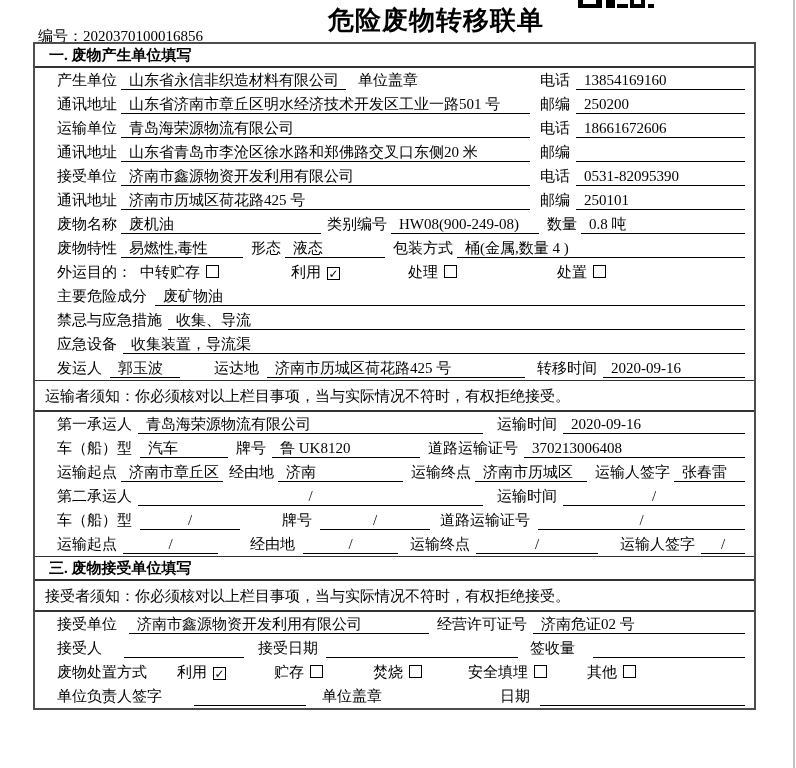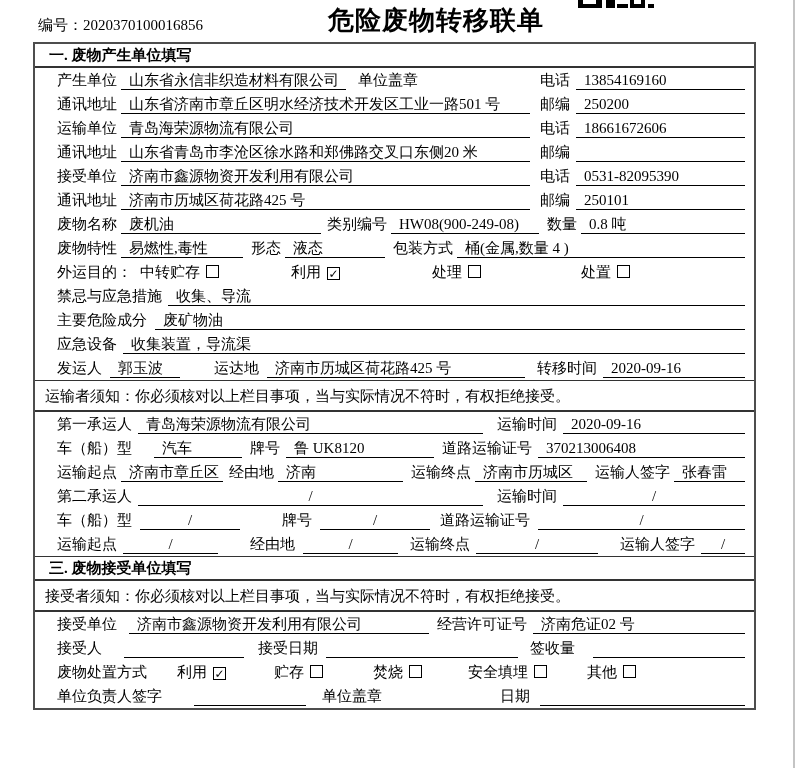--- a/index.html
+++ b/index.html
@@ -2,21 +2,21 @@
 <html><head>
 <meta charset="utf-8">
 <style>
   * { box-sizing: border-box; }
   html,body { margin:0; padding:0; background:#fff; }
   .page {
     position:relative; width:796px; height:768px; overflow:hidden;
     background:#fff; color:#000;
     font-family:"Liberation Serif","DejaVu Serif",serif;
   }
-  .serial { position:absolute; top:16px; left:38px; font-size:15px; white-space:nowrap; }
+  .serial { position:absolute; top:27px; left:38px; font-size:15px; white-space:nowrap; }
   .doc-title { position:absolute; top:3px; left:328px; font-size:26px; font-weight:700; white-space:nowrap; letter-spacing:1px; }
   .qr { position:absolute; top:0; left:578px; width:76px; height:8px; }
   .qr i { position:absolute; display:block; background:#000; }
   .qr i.w { background:#fff; }
   .edge-line { position:absolute; top:0; right:1px; width:2px; height:768px; background:#c4c4c4; }
 
   .ftable { position:absolute; top:42px; left:33px; width:723px; border:2px solid #4d4d4d; background:#fff; }
   .section + .section { border-top:1px solid #333; }
   .sec-hdr { height:24px; line-height:23px; font-weight:700; font-size:15px; padding-left:14px; border-bottom:2px solid #333; white-space:nowrap; }
   .notice { height:31px; line-height:30px; font-size:15px; padding-left:10px; border-bottom:2px solid #333; white-space:nowrap; }
@@ -129,32 +129,32 @@
         <span class="lbl" style="margin-left:8px">形态</span>
         <span class="u" style="width:100px;margin-left:4px">液态</span>
         <span class="lbl" style="margin-left:8px">包装方式</span>
         <span class="u grow" style="margin-left:4px">桶(金属,数量 4 )</span>
       </div>
 
       <div class="row">
         <span class="lbl">外运目的：</span>
         <span class="opt" style="margin-left:8px"><span>中转贮存</span><span class="cb"></span></span>
         <span class="opt" style="margin-left:72px"><span>利用</span><span class="cb">✓</span></span>
-        <span class="opt" style="margin-left:92px"><span>处理</span><span class="cb"></span></span>
+        <span class="opt" style="margin-left:68px"><span>处理</span><span class="cb"></span></span>
         <span class="opt" style="margin-left:100px"><span>处置</span><span class="cb"></span></span>
+      </div>
+
+      <div class="row">
+        <span class="lbl">主要危险成分</span>
+        <span class="u grow" style="margin-left:8px">废矿物油</span>
       </div>
 
       <div class="row">
         <span class="lbl">禁忌与应急措施</span>
         <span class="u grow" style="margin-left:6px">收集、导流</span>
-      </div>
-
-      <div class="row">
-        <span class="lbl">主要危险成分</span>
-        <span class="u grow" style="margin-left:8px">废矿物油</span>
       </div>
 
       <div class="row">
         <span class="lbl">应急设备</span>
         <span class="u grow" style="margin-left:6px">收集装置，导流渠</span>
       </div>
 
       <div class="row">
         <span class="lbl">发运人</span>
         <span class="u" style="width:70px;margin-left:8px">郭玉波</span>
@@ -170,21 +170,21 @@
 
       <div class="row">
         <span class="lbl">第一承运人</span>
         <span class="u grow" style="margin-left:6px;margin-right:14px">青岛海荣源物流有限公司</span>
         <span class="lbl">运输时间</span>
         <span class="u" style="width:182px;margin-left:6px">2020-09-16</span>
       </div>
 
       <div class="row">
         <span class="lbl">车（船）型</span>
-        <span class="u" style="width:88px;margin-left:22px">汽车</span>
+        <span class="u" style="width:88px;margin-left:8px">汽车</span>
         <span class="lbl" style="margin-left:8px">牌号</span>
         <span class="u" style="width:148px;margin-left:6px">鲁 UK8120</span>
         <span class="lbl" style="margin-left:8px">道路运输证号</span>
         <span class="u grow" style="margin-left:6px">370213006408</span>
       </div>
 
       <div class="row">
         <span class="lbl">运输起点</span>
         <span class="u" style="width:102px;margin-left:4px">济南市章丘区</span>
         <span class="lbl" style="margin-left:6px">经由地</span>

